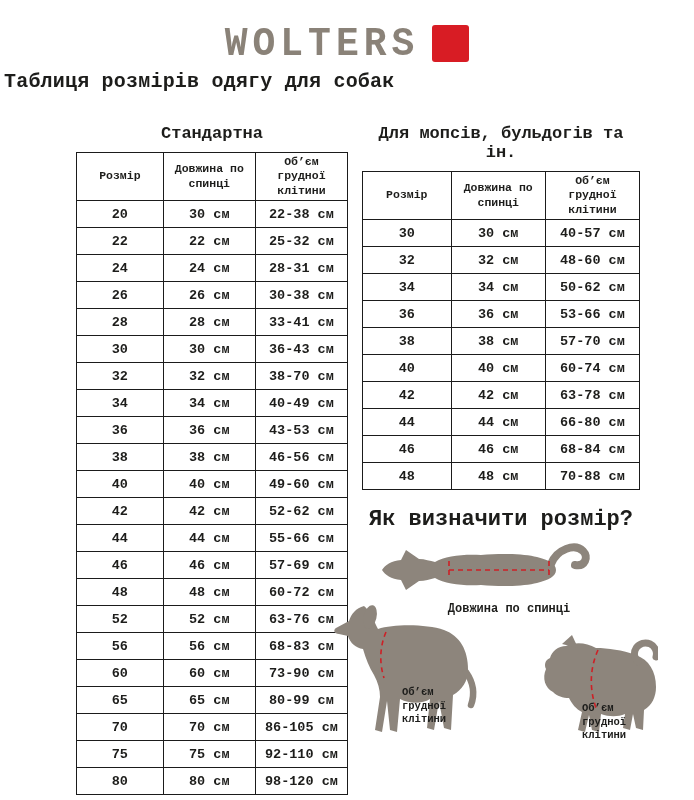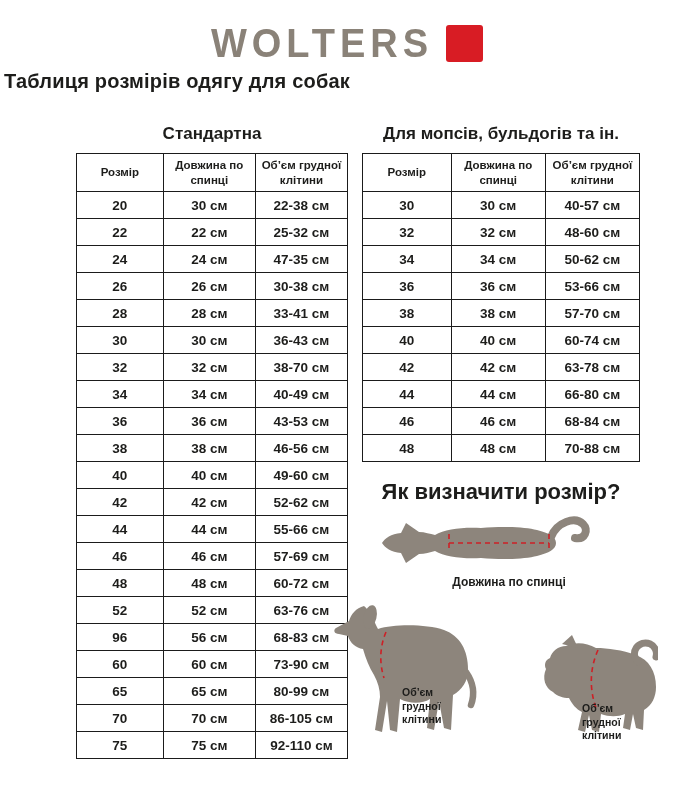--- a/index.html
+++ b/index.html
@@ -3,21 +3,21 @@
 <meta charset="utf-8">
 <style>
   :root{
     --accent:#d81c24; --logo:#8a8278; --text:#1d1d1b;
     --silhouette:#8d857c; --dash:#cd2026; --border:#1b1b1b;
   }
   *{margin:0;padding:0;box-sizing:border-box;}
   html,body{background:#fff;}
   #canvas{
     position:relative;width:694px;height:800px;background:#ffffff;
-    font-family:Liberation Sans, sans-serif;color:var(--text);
+    font-family:Liberation Mono, monospace;color:var(--text);
     overflow:hidden;
   }
   
   .logo-row{position:absolute;top:22px;left:0;width:100%;
     display:flex;justify-content:center;align-items:center;gap:13px;}
   .logo-text{font-size:38px;font-weight:700;letter-spacing:5px;color:var(--logo);
     transform:scaleY(1.05);}
   .logo-square{width:37px;height:37px;background:var(--accent);border-radius:3px;}
   .page-title{position:absolute;top:70px;left:4px;width:100%;text-align:left;
     font-size:20px;font-weight:700;letter-spacing:.2px;}
@@ -79,21 +79,21 @@
             <td>22-38 см</td>
           </tr>
           <tr>
             <td>22</td>
             <td>22 см</td>
             <td>25-32 см</td>
           </tr>
           <tr>
             <td>24</td>
             <td>24 см</td>
-            <td>47-35 см</td>
+            <td>28-31 см</td>
           </tr>
           <tr>
             <td>26</td>
             <td>26 см</td>
             <td>30-38 см</td>
           </tr>
           <tr>
             <td>28</td>
             <td>28 см</td>
             <td>33-41 см</td>
@@ -147,21 +147,21 @@
             <td>48</td>
             <td>48 см</td>
             <td>60-72 см</td>
           </tr>
           <tr>
             <td>52</td>
             <td>52 см</td>
             <td>63-76 см</td>
           </tr>
           <tr>
-            <td>96</td>
+            <td>56</td>
             <td>56 см</td>
             <td>68-83 см</td>
           </tr>
           <tr>
             <td>60</td>
             <td>60 см</td>
             <td>73-90 см</td>
           </tr>
           <tr>
             <td>65</td>
@@ -170,20 +170,25 @@
           </tr>
           <tr>
             <td>70</td>
             <td>70 см</td>
             <td>86-105 см</td>
           </tr>
           <tr>
             <td>75</td>
             <td>75 см</td>
             <td>92-110 см</td>
+          </tr>
+          <tr>
+            <td>80</td>
+            <td>80 см</td>
+            <td>98-120 см</td>
           </tr>
         </tbody>
     </table>
   </div>
 
   <div class="col-right">
     <div class="table-title">Для мопсів, бульдогів та ін.</div>
     <table>
       <colgroup>
           <col class="c-size">

